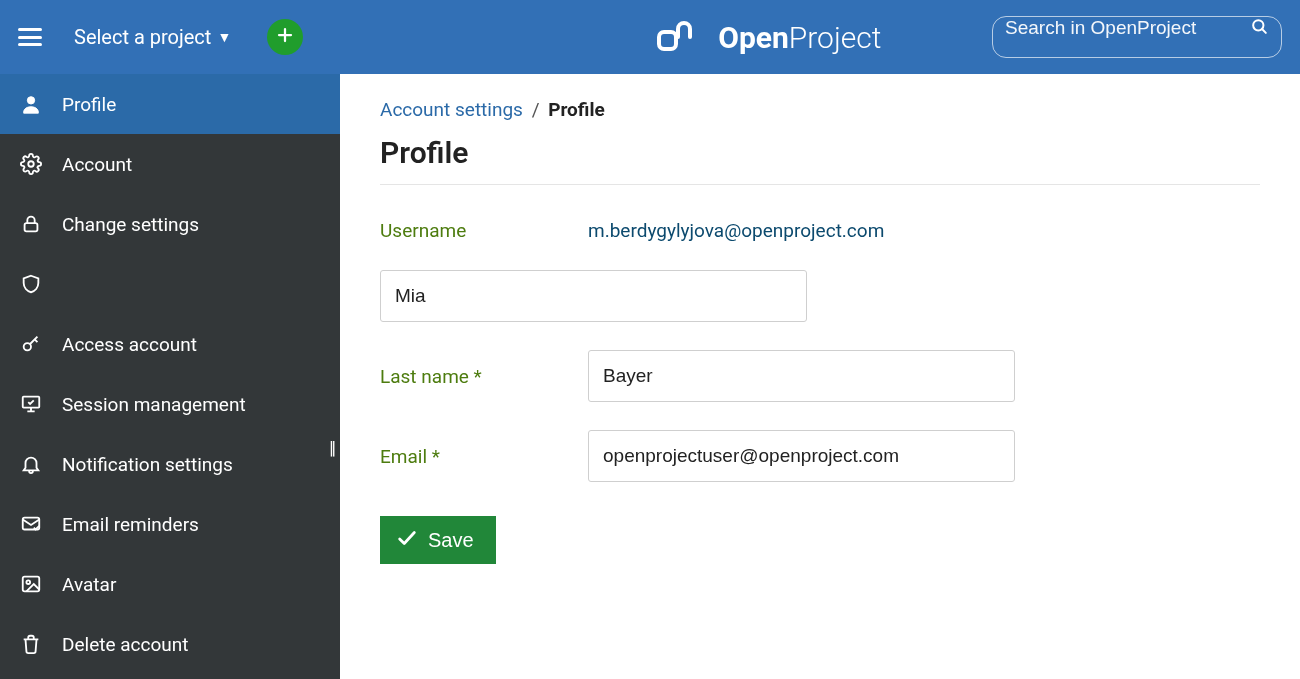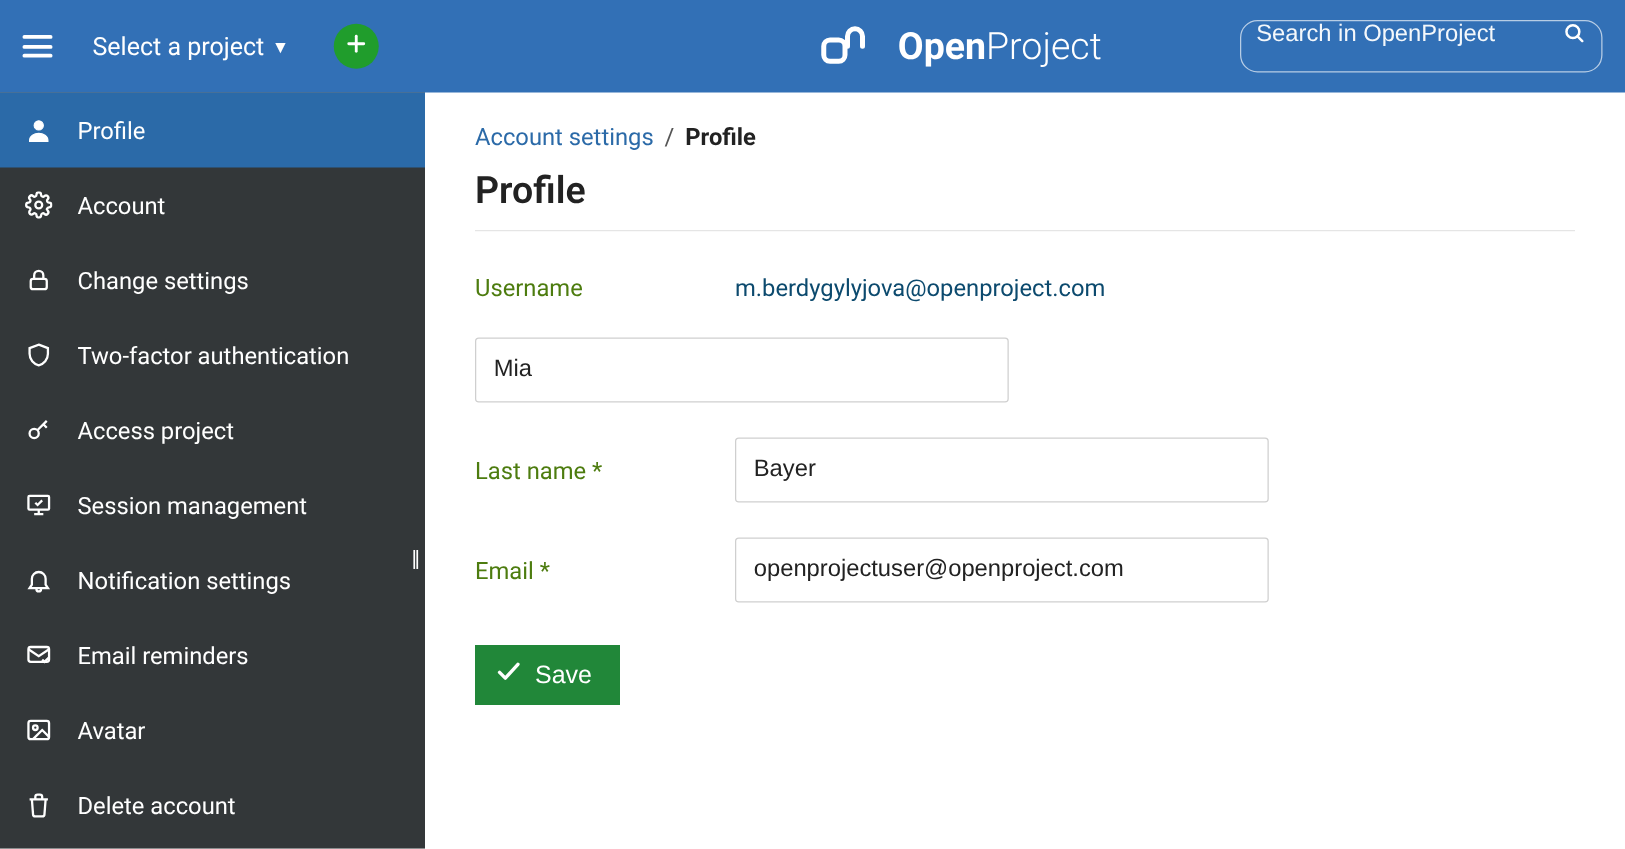--- a/index.html
+++ b/index.html
@@ -199,30 +199,29 @@
           </svg>
       </span>
       <span>Change settings</span>
     </div>
     <div class="sidebar-item">
       <span class="icon">
         <svg viewBox="0 0 24 24" fill="none" stroke="#fff" stroke-width="2">
             <path d="M12 3l8 3v5c0 5-3.5 9-8 10-4.5-1-8-5-8-10V6l8-3z"></path>
           </svg>
       </span>
-      <span>Two-factor authentication</span>
     </div>
     <div class="sidebar-item">
       <span class="icon">
         <svg viewBox="0 0 24 24" fill="none" stroke="#fff" stroke-width="2">
             <circle cx="8" cy="15" r="4"></circle>
             <path d="M11 12l8-8M16 7l3 3"></path>
           </svg>
       </span>
-      <span>Access project</span>
+      <span>Access account</span>
     </div>
     <div class="sidebar-item">
       <span class="icon">
         <svg viewBox="0 0 24 24" fill="none" stroke="#fff" stroke-width="2">
             <rect x="3" y="4" width="18" height="12" rx="1"></rect>
             <path d="M9 10l2 2 4-4M12 16v4M8 20h8"></path>
           </svg>
       </span>
       <span>Session management</span>
     </div>

